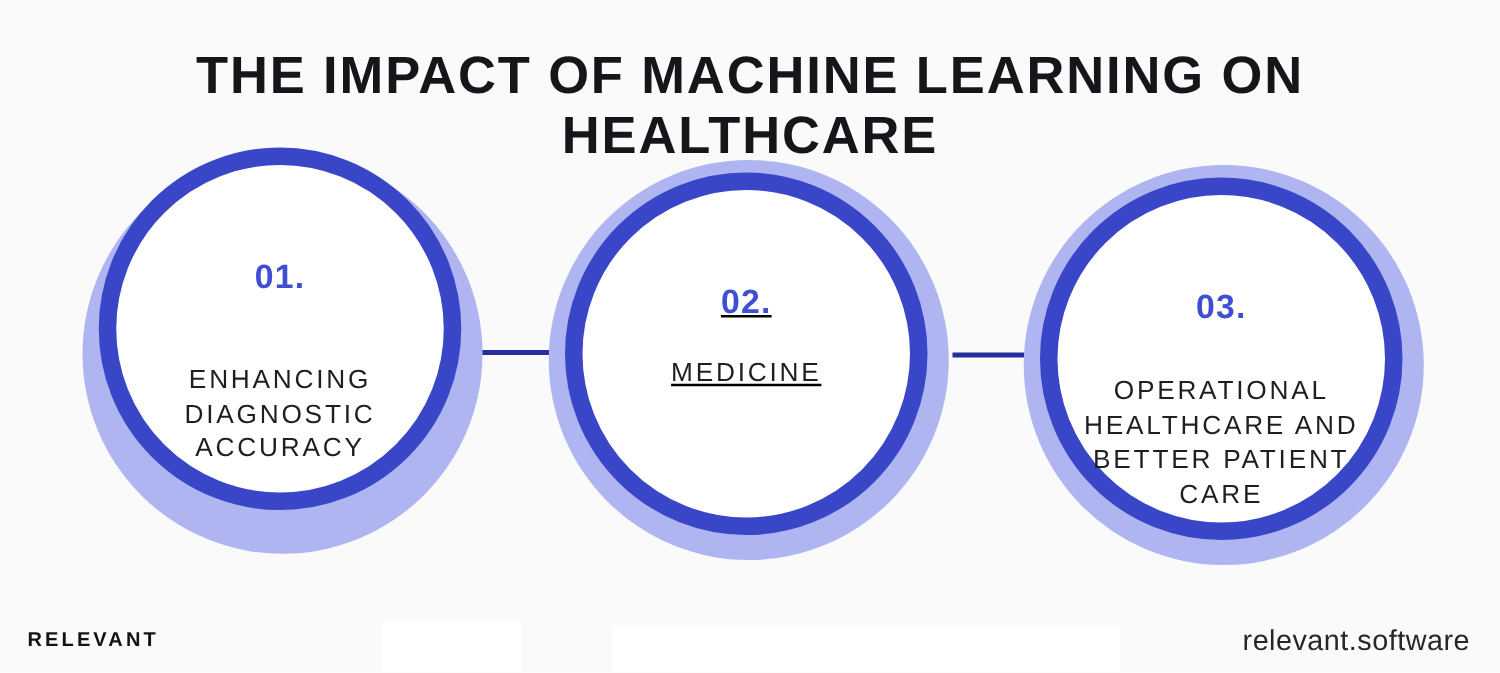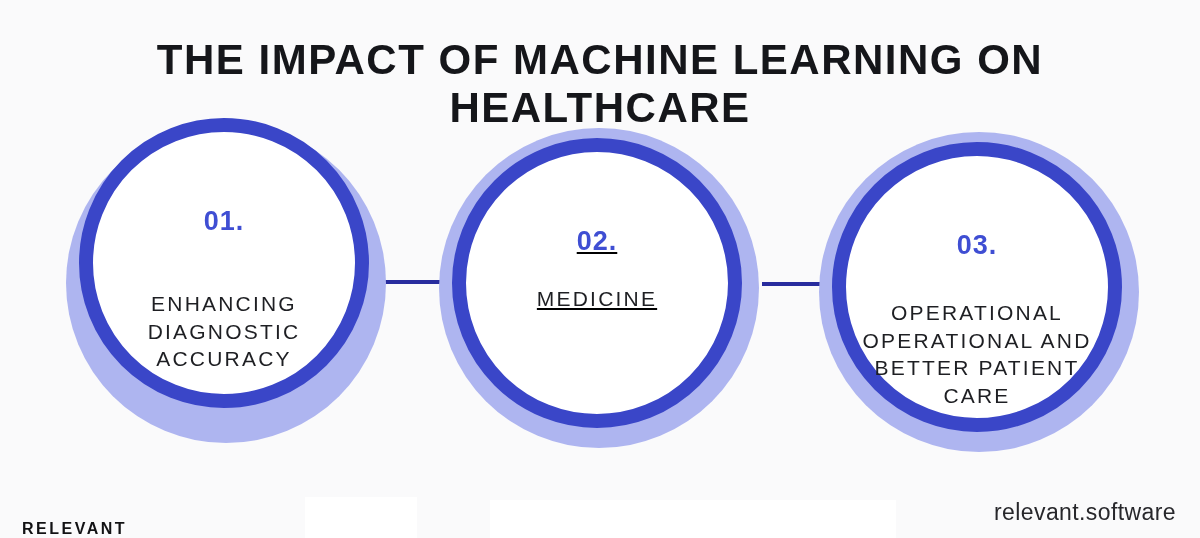--- a/index.html
+++ b/index.html
@@ -93,21 +93,20 @@
   }
   #faint-box-1{left:305px;top:497px;width:112px;height:41px;}
   #faint-box-2{left:490px;top:500px;width:406px;height:38px;}
   .brand{
     position:absolute;
     left:22px;top:504px;
     font-size:16px;
     font-weight:bold;
     letter-spacing:2.5px;
     color:#121214;
-    margin-top:16px;
   }
   .website{
     position:absolute;
     right:24px;top:499px;
     font-size:23px;
     font-weight:normal;
     letter-spacing:0.4px;
     color:#27272B;
   }
 </style>
@@ -140,21 +139,21 @@
     <div class="step-label">
         <div class="line">MEDICINE</div>
       </div>
   </div>
 
   <div class="halo" id="halo-3"></div>
   <div class="circle" id="circle-3">
     <div class="step-number">03.</div>
     <div class="step-label">
         <div class="line">OPERATIONAL</div>
-        <div class="line">OPERATIONAL AND</div>
+        <div class="line">HEALTHCARE AND</div>
         <div class="line">BETTER PATIENT</div>
         <div class="line">CARE</div>
       </div>
   </div>
 
   <div class="brand">RELEVANT</div>
   <div class="website">relevant.software</div>
 
 </div>
 

